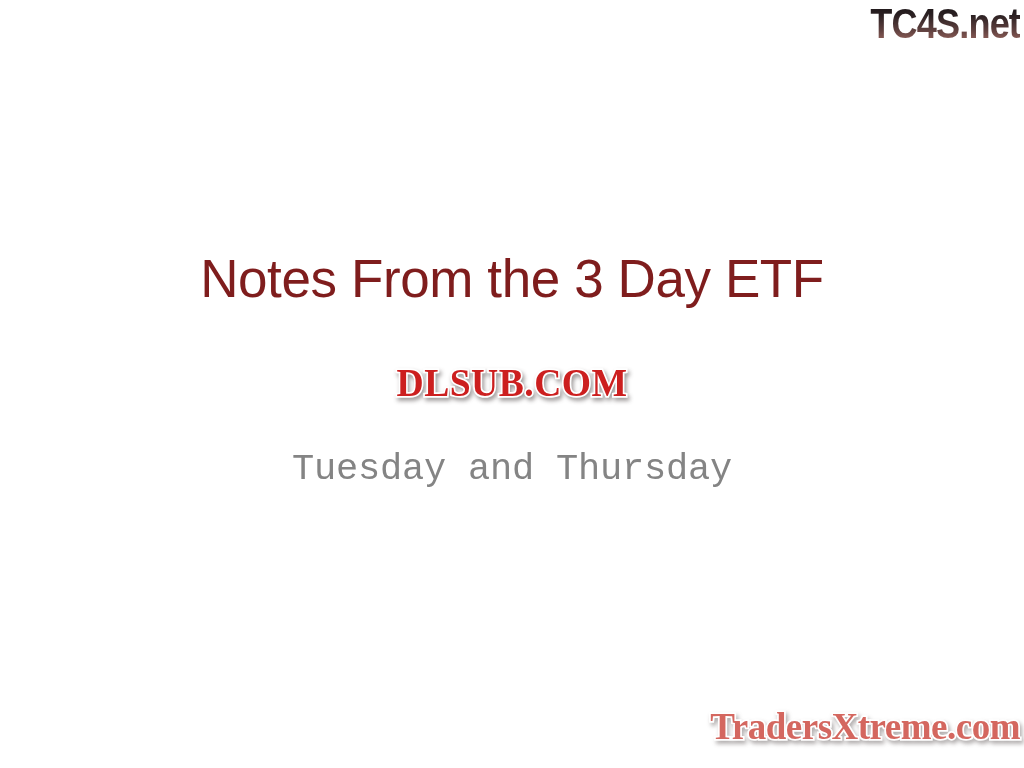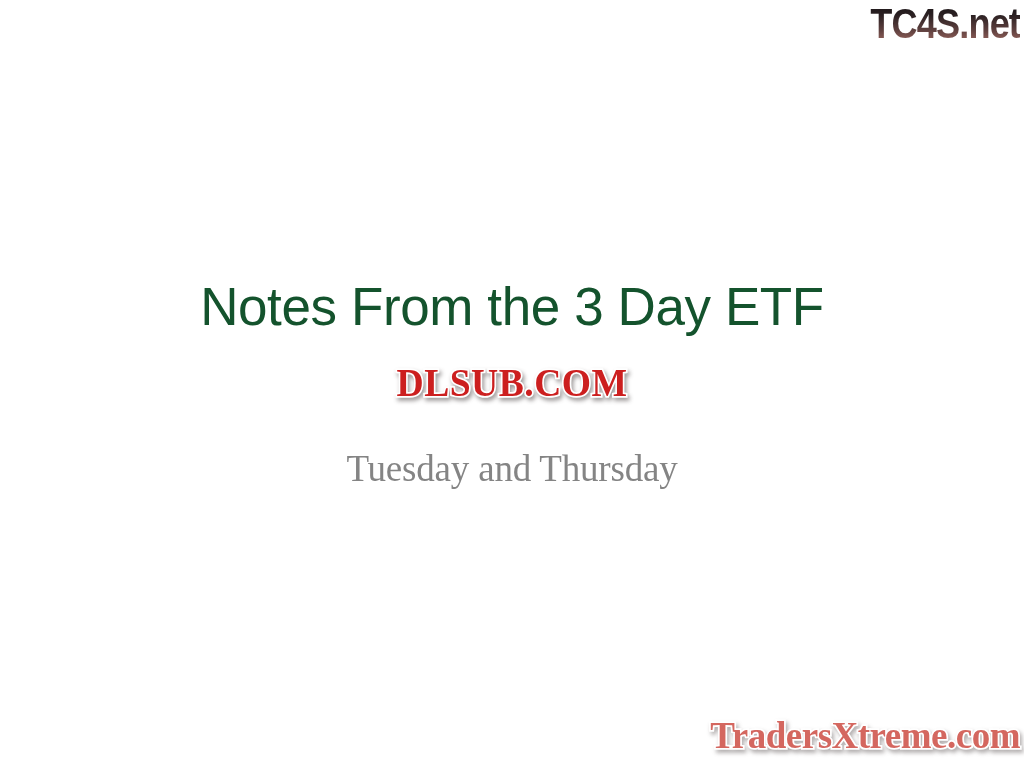--- a/index.html
+++ b/index.html
@@ -26,35 +26,34 @@
     position: absolute;
     left: 0;
     right: 0;
     top: 243px;
     text-align: center;
   }
   .title-line {
     font-family: "Liberation Sans", sans-serif;
     font-size: 53px;
     line-height: 72px;
-    color: #14532d;
+    color: #7f1d1d;
     font-weight: 400;
     letter-spacing: -0.4px;
     white-space: nowrap;
-    margin-top: 28px;
   }
 
   
   #subtitle {
     position: absolute;
     left: 0;
     right: 0;
     top: 446px;
     text-align: center;
-    font-family: Liberation Serif, serif;
+    font-family: Liberation Mono, monospace;
     font-size: 37px;
     line-height: 46px;
     color: #848484;
     font-weight: 400;
     letter-spacing: -0.2px;
     white-space: nowrap;
   }
 
   
   #tc4s-watermark {
@@ -97,21 +96,21 @@
     white-space: nowrap;
     -webkit-text-stroke: 3.5px #ffffff;
     paint-order: stroke fill;
     filter: drop-shadow(2px 3px 2px rgba(40,30,30,0.45));
   }
 
   
   #tradersxtreme-watermark {
     position: absolute;
     right: 4px;
-    bottom: 12px;
+    bottom: 21px;
     font-family: "Liberation Serif", serif;
     font-size: 37px;
     line-height: 40px;
     font-weight: 700;
     letter-spacing: -0.5px;
     color: #d4675f;
     white-space: nowrap;
     -webkit-text-stroke: 3.5px #ffffff;
     paint-order: stroke fill;
     filter: drop-shadow(2px 3px 2px rgba(60,50,50,0.40));

